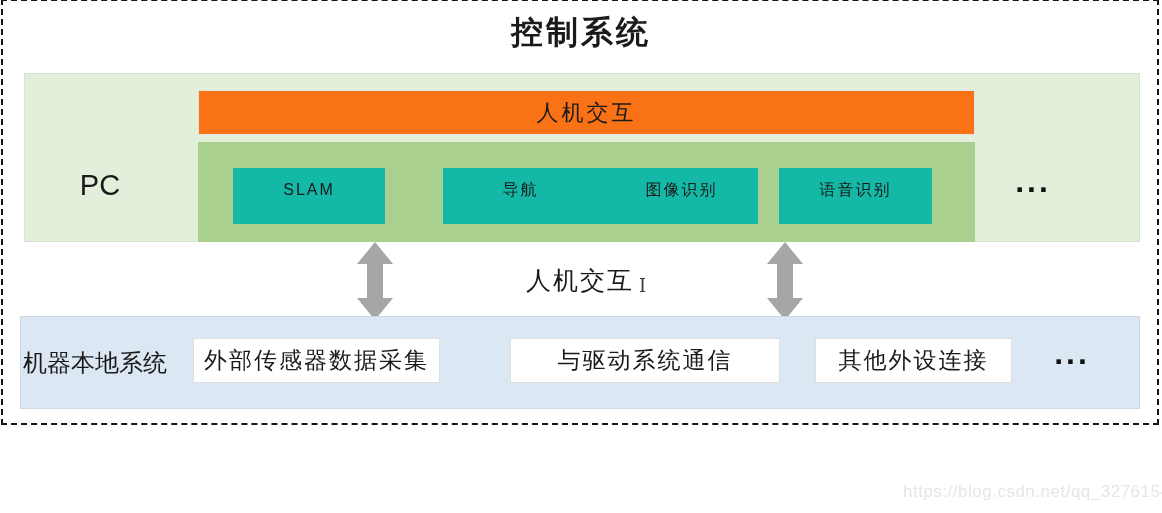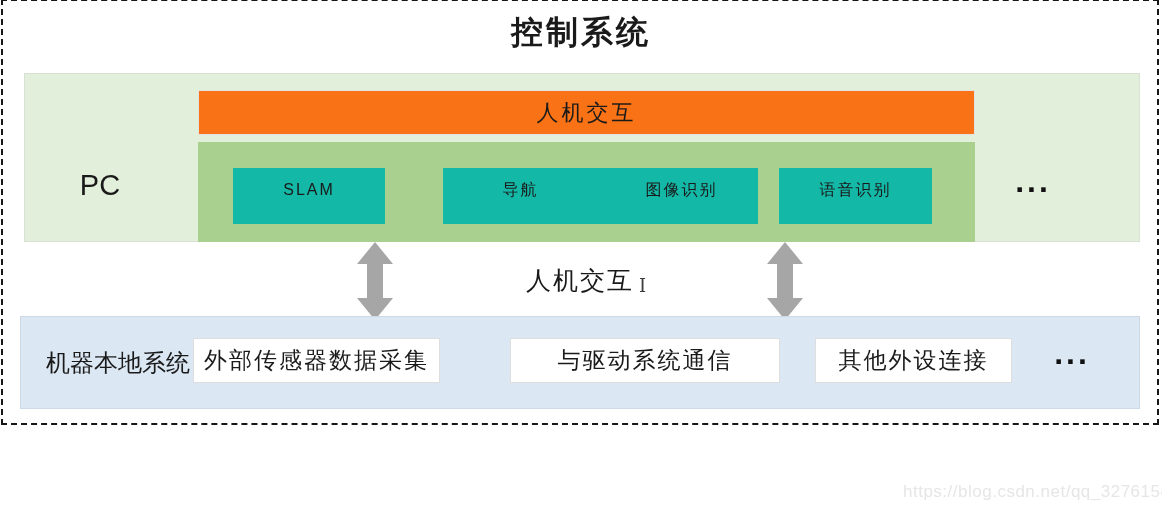--- a/index.html
+++ b/index.html
@@ -56,21 +56,21 @@
   .text-cursor{
     position:absolute;left:639px;top:275px;
     font-family:"DejaVu Serif","Liberation Serif",serif;
     font-size:18px;color:#3c3c3c;
   }
   .local-box{
     position:absolute;left:20px;top:316px;width:1120px;height:93px;
     background:#dbe8f4;border:1px solid #cdd9e5;box-sizing:border-box;
   }
   .local-label{
-    position:absolute;left:42px;top:347px;width:152px;text-align:center;
+    position:absolute;left:19px;top:347px;width:152px;text-align:center;
     font-size:24px;
   }
   .local-module-box{
     position:absolute;top:338px;height:45px;background:#ffffff;
     border:1px solid #dedede;box-sizing:border-box;
     text-align:center;line-height:43px;font-size:23px;letter-spacing:2px;
   }
   .lmod-0{left:193px;width:247px;}
   .lmod-1{left:510px;width:270px;}
   .lmod-2{left:815px;width:197px;font-family:Liberation Serif, serif;}

